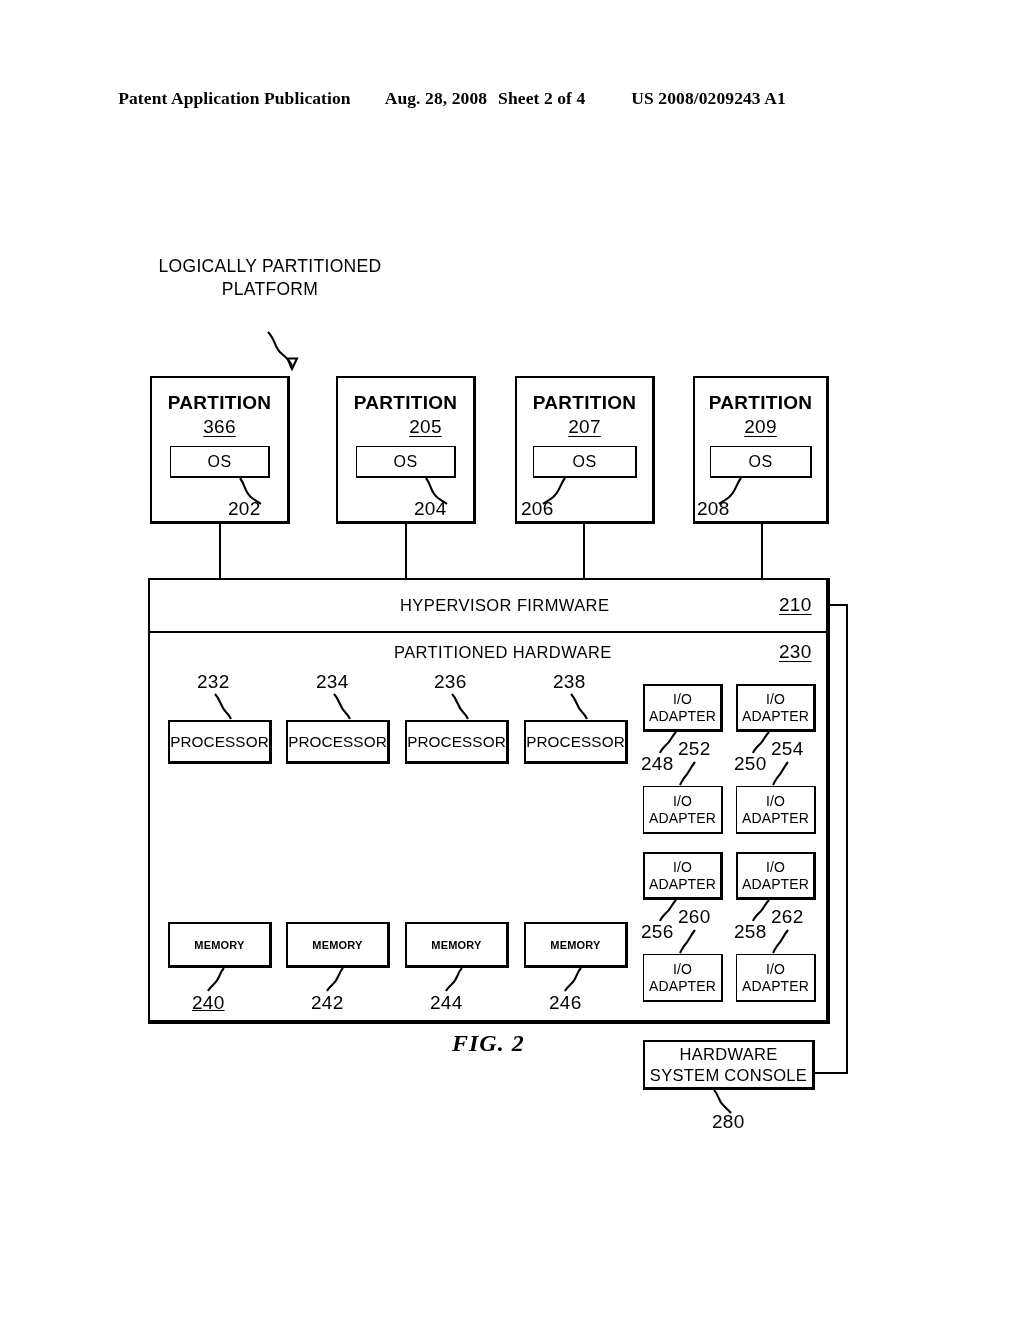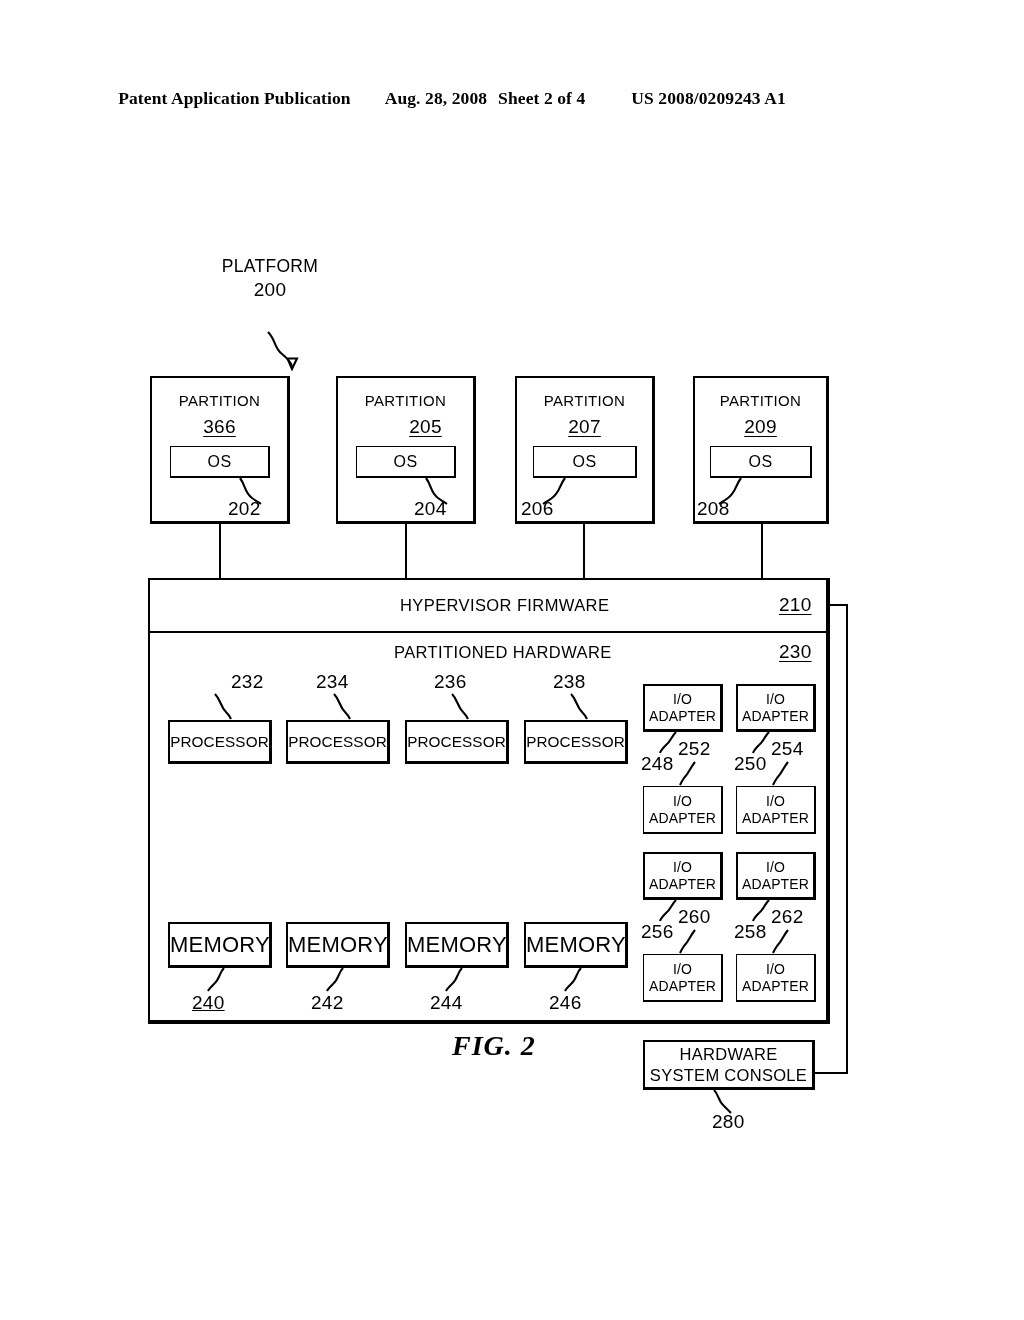--- a/index.html
+++ b/index.html
@@ -30,62 +30,62 @@
   .lbl{position:absolute;white-space:nowrap;}
 
   
   #title-block{
     position:absolute;left:150px;top:255px;width:240px;text-align:center;
     font-size:17.5px;line-height:23px;letter-spacing:.3px;
   }
   #title-num{font-size:19px;}
 
   
-  .t-partition{font-size:15px;letter-spacing:.3px;}
+  .t-partition{font-size:19px;letter-spacing:.3px;font-weight:bold;}
   .t-refnum{font-size:19px;letter-spacing:.3px;}
   .t-refnum.u{text-decoration:underline;text-underline-offset:2.5px;}
   .t-os{font-size:16px;letter-spacing:.4px;}
   .t-band{font-size:16.5px;letter-spacing:.4px;}
   .t-proc{font-size:15.3px;letter-spacing:.1px;}
-  .t-mem{font-size:22px;letter-spacing:.2px;}
+  .t-mem{font-size:11px;letter-spacing:.2px;font-weight:bold;}
   .t-io{font-size:14px;line-height:17px;letter-spacing:.1px;}
   .t-hsc{font-size:16.5px;line-height:21px;letter-spacing:.3px;}
 
   .boxtext{position:absolute;left:0;right:0;top:50%;
            transform:translateY(-50%);text-align:center;}
 
   
   .vline{position:absolute;background:#000;width:2.4px;}
   .hline{position:absolute;background:#000;height:2.4px;}
 
   svg.lead{position:absolute;overflow:visible;pointer-events:none;}
   svg.lead path{fill:none;stroke:#000;stroke-width:2.1px;}
 
   
   #fig-caption{
     position:absolute;left:452px;top:1030px;
     font-family:"Liberation Serif", serif;font-style:italic;font-weight:bold;
-    font-size:28px;letter-spacing:1px;
+    font-size:24px;letter-spacing:1px;
   }
 </style>
 </head>
 <body>
 
 <div id="pub-header">
   <span class="seg">Patent Application Publication</span>
   <span class="gap1"></span>
   <span class="seg">Aug. 28, 2008</span>
   <span class="sub">Sheet 2 of 4</span>
   <span class="gap2"></span>
   <span class="seg">US 2008/0209243 A1</span>
 </div>
 
 <div id="title-block">
+  <div>LOGICALLY PARTITIONED</div>
   <div>PLATFORM</div>
-  <div id="title-num">200</div>
 </div>
 
 <svg class="lead" style="left:262px;top:330px;width:60px;height:42px;" viewBox="0 0 60 42">
   <path d="M6 2 C 14 10, 12 18, 20 24 C 25 28, 28 31, 30 36"></path>
   <path d="M30 39 L 25.5 28.5 L 35 28.5 Z" fill="#000" stroke="none"></path>
 </svg>
 
 <div class="bx" style="left:150px;top:376px;width:140px;height:148px;">
   <div class="ctr t-partition" style="top:14px;">PARTITION</div>
   <div class="ctr t-refnum u" style="top:38px;">366</div>
@@ -142,21 +142,21 @@
 <div class="bx outer" style="left:148px;top:578px;width:682px;height:446px;"></div>
 
 <div class="hline" style="left:150px;top:631px;width:677px;height:1.8px;"></div>
 
 <div class="lbl t-band" style="left:400px;top:596px;">HYPERVISOR FIRMWARE</div>
 <div class="lbl t-refnum u" style="left:779px;top:594px;">210</div>
 
 <div class="lbl t-band" style="left:394px;top:643px;">PARTITIONED HARDWARE</div>
 <div class="lbl t-refnum u" style="left:779px;top:641px;">230</div>
 
-<div class="lbl t-refnum" style="left:197px;top:671px;margin-left:34px;">232</div>
+<div class="lbl t-refnum" style="left:197px;top:671px;">232</div>
 <svg class="lead" style="left:213px;top:694px;width:22px;height:26px;" viewBox="0 0 22 26">
   <path d="M2 0 C 8 6, 7 12, 13 18 C 16 21, 17 23, 18 25"></path>
 </svg>
 <div class="bx" style="left:168px;top:720px;width:104px;height:44px;">
   <div class="boxtext t-proc">PROCESSOR</div>
 </div>
 
 <div class="lbl t-refnum" style="left:316px;top:671px;">234</div>
 <svg class="lead" style="left:332px;top:694px;width:22px;height:26px;" viewBox="0 0 22 26">
   <path d="M2 0 C 8 6, 7 12, 13 18 C 16 21, 17 23, 18 25"></path>

